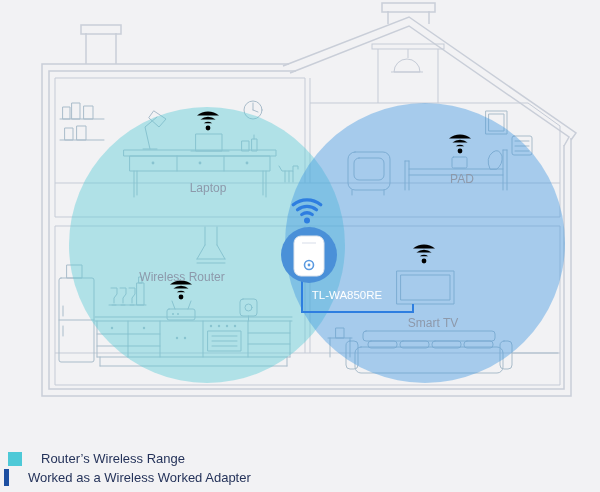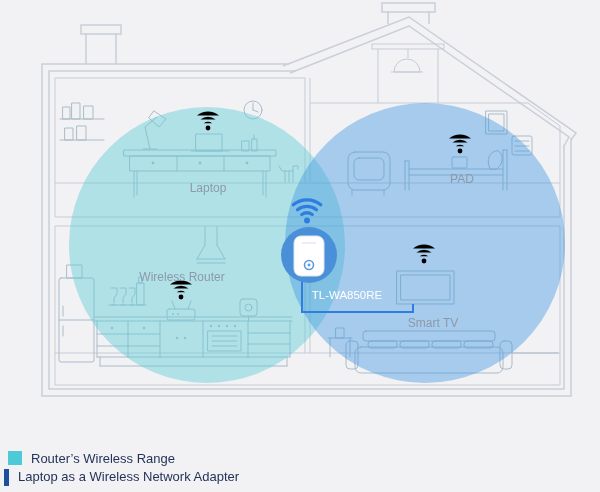--- a/index.html
+++ b/index.html
@@ -12,21 +12,21 @@
   .furn-dot{fill:#a9bcca;stroke:none;}
   .range-teal{fill:#5fcdd6;opacity:.45;}
   .range-blue{fill:#3e97e0;opacity:.42;}
   .wifi path{stroke:currentColor;stroke-width:2.6;fill:none;stroke-linecap:round;}
   .wifi circle{fill:currentColor;stroke:none;}
   .wifi-green{color:#00a79d;}
   .wifi-blue{color:#2e7ee0;}
   .cable{stroke:#2e7ee0;stroke-width:2;fill:none;}
   .svg-label{fill:#8d99ab;font-size:12px;font-family:"Liberation Sans",sans-serif;}
   .svg-label-white{fill:#ffffff;font-size:11.5px;font-family:"Liberation Sans",sans-serif;}
-  .legend-item{position:absolute;display:flex;align-items:flex-start;gap:9px;
+  .legend-item{position:absolute;display:flex;align-items:center;gap:19px;
                font-size:13px;color:#25335a;white-space:nowrap;}
   .swatch-square{width:14px;height:14px;display:inline-block;flex:0 0 auto;}
   .swatch-bar{width:5px;height:17px;display:inline-block;flex:0 0 auto;}
 </style>
 </head>
 <body>
 
 <div class="stage">
 
   <svg width="600" height="440" viewBox="0 0 600 440">
@@ -237,16 +237,16 @@
     <text class="svg-label-white" x="347" y="299" text-anchor="middle">TL-WA850RE</text>
     <text class="svg-label" x="433" y="327" text-anchor="middle">Smart TV</text>
   </svg>
 
   <div class="legend-item" style="left:8px;top:451px">
     <span class="swatch-square" style="background: rgb(78, 201, 215);"></span>
     <span>Router’s Wireless Range</span>
   </div>
   <div class="legend-item" style="left:4px;top:469px">
     <span class="swatch-bar" style="background: rgb(29, 79, 161);"></span>
-    <span>Laptop as a Wireless Network Adapter</span>
+    <span>Worked as a Wireless Worked Adapter</span>
   </div>
 
 </div>
 
 </body></html>

